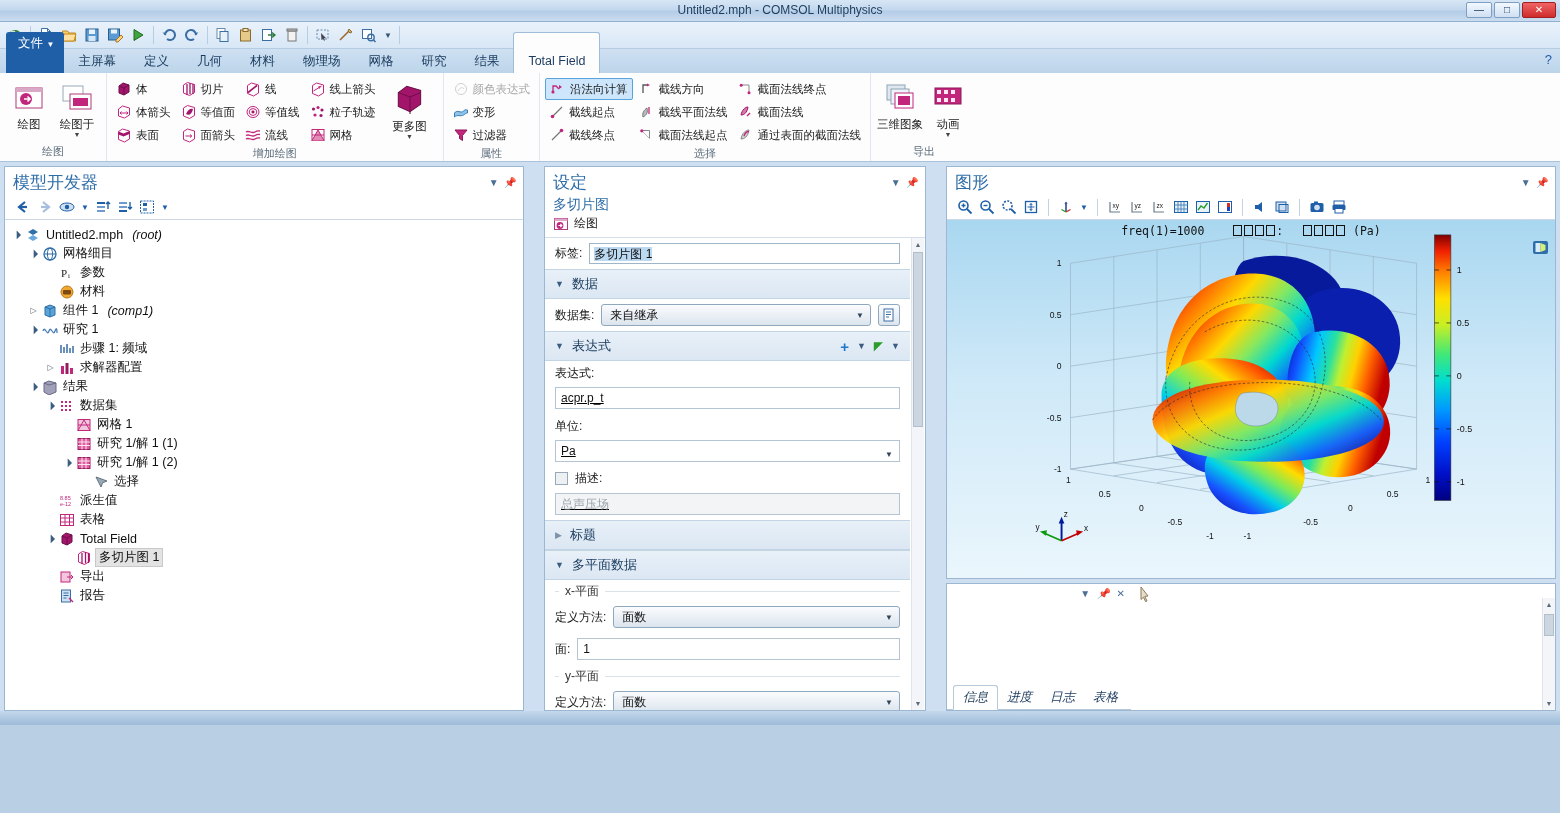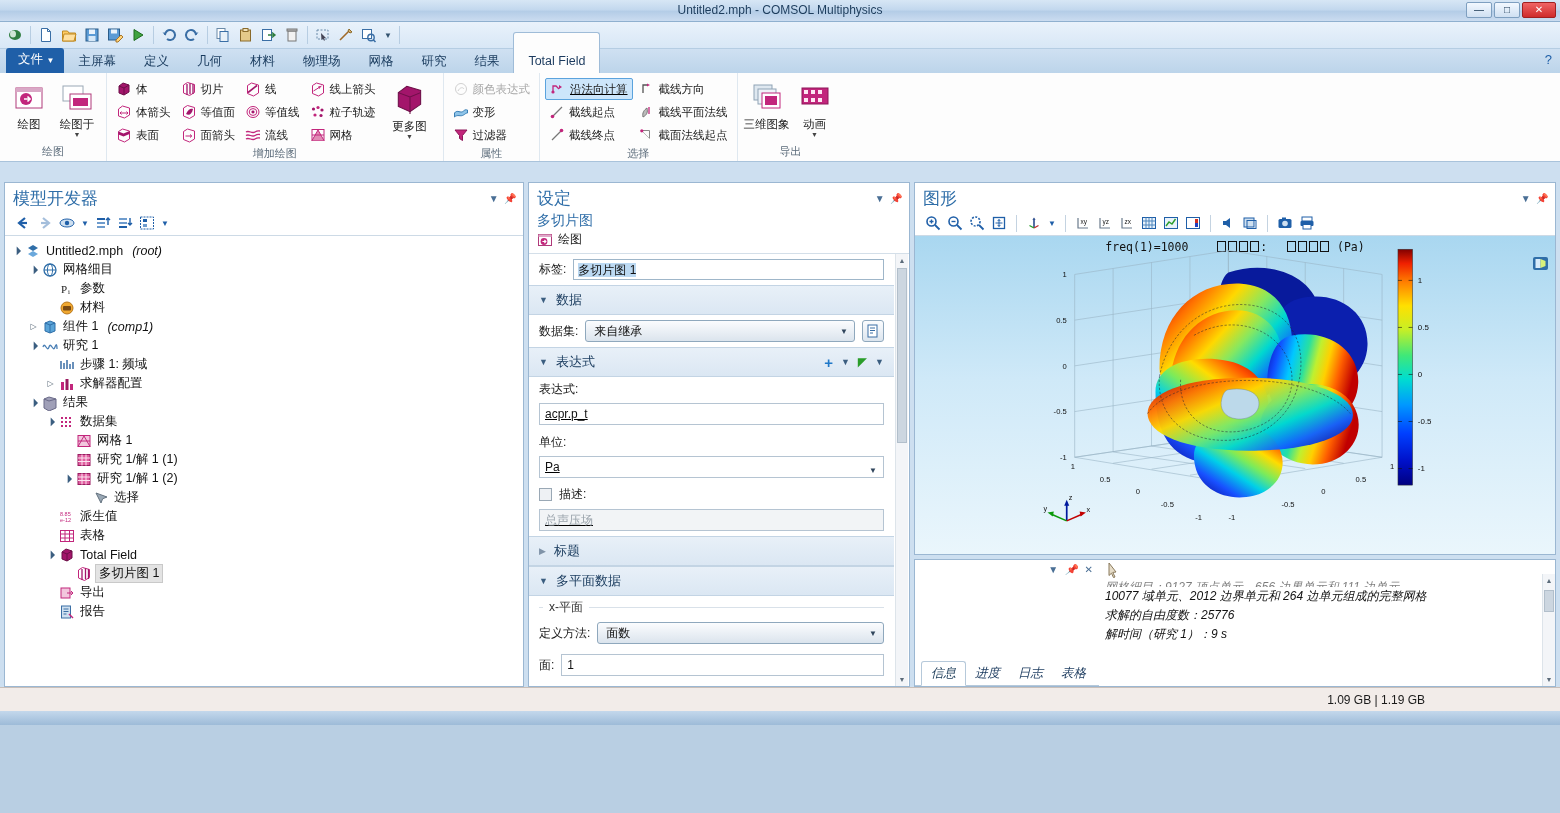--- a/index.html
+++ b/index.html
@@ -57,21 +57,21 @@
     height: 24px; display: flex; align-items: flex-end; gap: 0;
     padding-left: 6px;
     background: linear-gradient(#cfe0f2,#bcd4ea);
     position: relative;
     flex: 0 0 24px;
   }
   .rtab {
     padding: 20px 14px 4px 14px; font-size: 12.5px; color: #17395c;
     border-radius: 3px 3px 0 0; line-height: 16px; white-space: nowrap;
   }
-  .rtab.file { background: #1f5fa8; color:#fff; font-weight:normal; padding: 3px 10px 4px 12px;}
+  .rtab.file { background: #1f5fa8; color:#fff; font-weight:normal; padding: 3px 10px 20px 12px;}
   .rtab.active { background: #fdfdfd; color:#1b3a5e; border:1px solid #9fbcd8; border-bottom:none;}
   .help-q { position:absolute; right:8px; top:3px; color:#1f5fa8; font-size:13px; }
 
   
   .ribbon {
     height: 89px; background: #fdfdfd; border-bottom: 1px solid #a9c3db;
     display: flex; align-items: stretch; position: relative;
     flex: 0 0 89px;
   }
   .rgroup { display:flex; flex-direction:column; position:relative; padding: 2px 5px 0 5px; }
@@ -80,26 +80,26 @@
   .rgroup-title { text-align:center; font-size:11px; color:#5b6b7a; padding-bottom:2px; }
 
   .bigbtn { display:flex; flex-direction:column; align-items:center; width:48px; padding-top:4px;}
   .bigbtn .lbl { font-size:11.5px; color:#1b1b1b; margin-top:3px; }
   .bigbtn .caret { font-size:7px; color:#444; line-height:5px; }
 
   .colgrid { display:flex; flex-direction:column; gap:1px; }
   .smbtn { display:flex; align-items:center; gap:4px; height:22px; padding:0 4px; border-radius:2px; white-space:nowrap;}
   .smbtn .lbl { font-size:11.5px; color:#1b1b1b; }
   .smbtn.disabled .lbl { color:#a8a8a8; }
-  .smbtn.sel { background:#cde6fb; border:1px solid #5ba3dd;text-decoration:underline; }
+  .smbtn.sel { background:#cde6fb; border:1px solid #5ba3dd; }
 
   .ico { width:16px; height:16px; flex:0 0 16px; display:block; }
 
   
-  .workarea { flex:1; display:flex; gap:0; padding:20px 4px 0 4px; min-height:0; background:#cddff0; }
+  .workarea { flex:1; display:flex; gap:16px; padding:4px 4px 0 4px; min-height:0; background:#cddff0; }
 
   .panel {
     background:#fff; border:1px solid #9bb7d2; display:flex; flex-direction:column; min-height:0;
   }
   .panel-head {
     display:flex; align-items:center; justify-content:space-between;
     padding:4px 6px 2px 8px; background:#fff;
   }
   .panel-title { font-size:17px; color:#2f6ea8; }
   .panel-head-btns { display:flex; gap:6px; align-items:center; color:#4a6f95; font-size:10px;}
@@ -525,20 +525,44 @@
               </svg>
             <span class="lbl">截线平面法线</span>
           </div>
           <div class="smbtn">
             <svg class="ico" viewBox="0 0 16 16">
                 <path d="M2.5 3.5h8v8" fill="none" stroke="#888"></path>
                 <path d="M2.5 3.5l8 8" stroke="#bbb"></path>
                 <circle cx="2.8" cy="3.8" r="1.6" fill="#c2267c"></circle>
               </svg>
             <span class="lbl">截面法线起点</span>
+          </div>
+        </div>
+        <div class="colgrid">
+          <div class="smbtn">
+            <svg class="ico" viewBox="0 0 16 16">
+                <path d="M3 4h8v8" fill="none" stroke="#888"></path>
+                <circle cx="3.2" cy="4.2" r="1.5" fill="#c2267c"></circle>
+                <circle cx="11" cy="11.8" r="1.5" fill="#c2267c"></circle>
+              </svg>
+            <span class="lbl">截面法线终点</span>
+          </div>
+          <div class="smbtn">
+            <svg class="ico" viewBox="0 0 16 16">
+                <path d="M3 11c1-5 4-8 7-8-1 6-4 8-7 8z" fill="#d07ba8" stroke="#a3156b"></path>
+                <path d="M9 12l3-3" stroke="#c2267c" stroke-width="1.4"></path>
+              </svg>
+            <span class="lbl">截面法线</span>
+          </div>
+          <div class="smbtn">
+            <svg class="ico" viewBox="0 0 16 16">
+                <path d="M3 12c1-6 5-9 8-9-1 7-5 9-8 9z" fill="#cfcfcf" stroke="#888"></path>
+                <path d="M6 9c1-3 3-4.5 5-4.5" stroke="#c2267c" stroke-width="1.3" fill="none"></path>
+              </svg>
+            <span class="lbl">通过表面的截面法线</span>
           </div>
         </div>
       </div>
       <div class="rgroup-title">选择</div>
     </div>
 
     <div class="rgroup">
       <div class="rgroup-body">
         <div class="bigbtn">
           <svg width="32" height="32" viewBox="0 0 32 32">
@@ -1275,33 +1299,24 @@
             <span>📌</span>
             <span>✕</span>
           </div>
         </div>
         <div class="msg-body">
           <div class="msg-cursor">
             <svg width="12" height="16" viewBox="0 0 12 16">
                 <path d="M2 1l7 9-3.2.4L8 15l-1.5.6-2-4.4L2 13.5z" fill="#e6dcc8" stroke="#8a7a5c"></path>
               </svg>
           </div>
-          <div class="msg-lines">
-            <div class="msg-line clipped">网格细目：9127 顶点单元、656 边界单元和 111 边单元</div>
-            <div class="msg-line">10077 域单元、2012 边界单元和 264 边单元组成的完整网格</div>
-            <div class="msg-line">求解的自由度数：25776</div>
-            <div class="msg-line">解时间（研究 1）：9 s</div>
-          </div>
           <div class="vscroll" style="right:0;top:14px;bottom:0">
             <div class="ar up">▲</div>
             <div class="thumb" style="top:16px;height:22px"></div>
             <div class="ar dn">▼</div>
           </div>
         </div>
       </div>
     </div>
   </div>
 
-  <div class="statusbar">
-    <span>1.09 GB | 1.19 GB</span>
-  </div>
   <div class="bottom-strip"></div>
 </div>
 
 </body></html>

